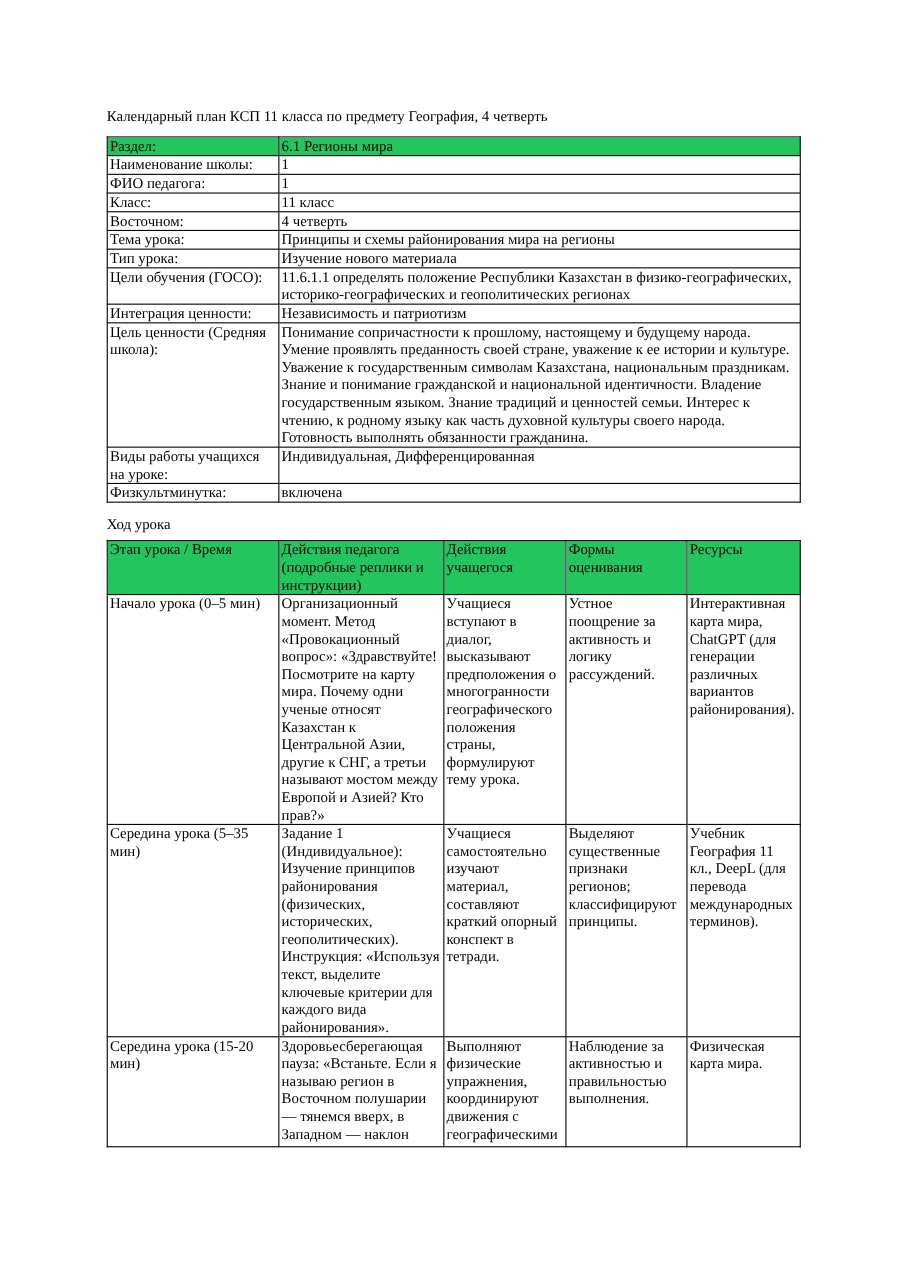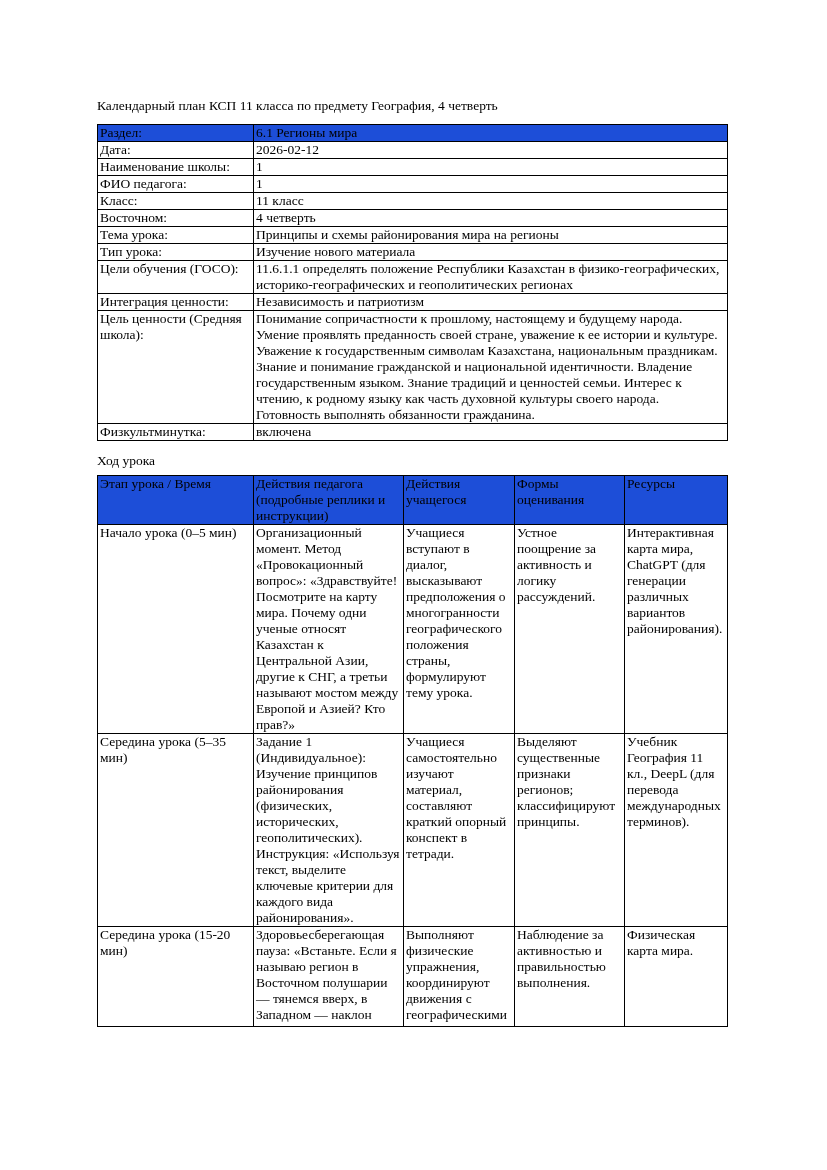--- a/index.html
+++ b/index.html
@@ -34,21 +34,21 @@
     table-layout: fixed;
   }
   td, th {
     border: 1px solid #000000;
     padding: 0 3px 0 2px;
     vertical-align: top;
     text-align: left;
     font-weight: normal;
     overflow: hidden;
   }
-  .shaded { background: #1d4ed8; }
+  .shaded { background: #22c55e; }
   .info-table col.c-label { width: 156px; }
   .info-table col.c-value { width: 474px; }
   .section-heading {
     font-size: 13.5px;
     font-weight: normal;
     margin: 12px 0 6px 0;
   }
   .lesson-table col.c1 { width: 156px; }
   .lesson-table col.c2 { width: 150px; }
   .lesson-table col.c3 { width: 111px; }
@@ -65,24 +65,20 @@
 
   <table class="info-table">
     <colgroup>
         <col class="c-label">
         <col class="c-value">
       </colgroup>
     <tbody>
       <tr>
         <td class="shaded">Раздел:</td>
         <td class="shaded">6.1 Регионы мира</td>
-      </tr>
-      <tr>
-        <td>Дата:</td>
-        <td>2026-02-12</td>
       </tr>
       <tr>
         <td>Наименование школы:</td>
         <td>1</td>
       </tr>
       <tr>
         <td>ФИО педагога:</td>
         <td>1</td>
       </tr>
       <tr>
@@ -105,20 +101,24 @@
         <td>Цели обучения (ГОСО):</td>
         <td>11.6.1.1 определять положение Республики Казахстан в физико-географических, историко-географических и геополитических регионах</td>
       </tr>
       <tr>
         <td>Интеграция ценности:</td>
         <td>Независимость и патриотизм</td>
       </tr>
       <tr>
         <td>Цель ценности (Средняя школа):</td>
         <td>Понимание сопричастности к прошлому, настоящему и будущему народа. Умение проявлять преданность своей стране, уважение к ее истории и культуре. Уважение к государственным символам Казахстана, национальным праздникам. Знание и понимание гражданской и национальной идентичности. Владение государственным языком. Знание традиций и ценностей семьи. Интерес к чтению, к родному языку как часть духовной культуры своего народа. Готовность выполнять обязанности гражданина.</td>
+      </tr>
+      <tr>
+        <td>Виды работы учащихся на уроке:</td>
+        <td>Индивидуальная, Дифференцированная</td>
       </tr>
       <tr>
         <td>Физкультминутка:</td>
         <td>включена</td>
       </tr>
     </tbody>
   </table>
 
   <p class="section-heading">Ход урока</p>
 

